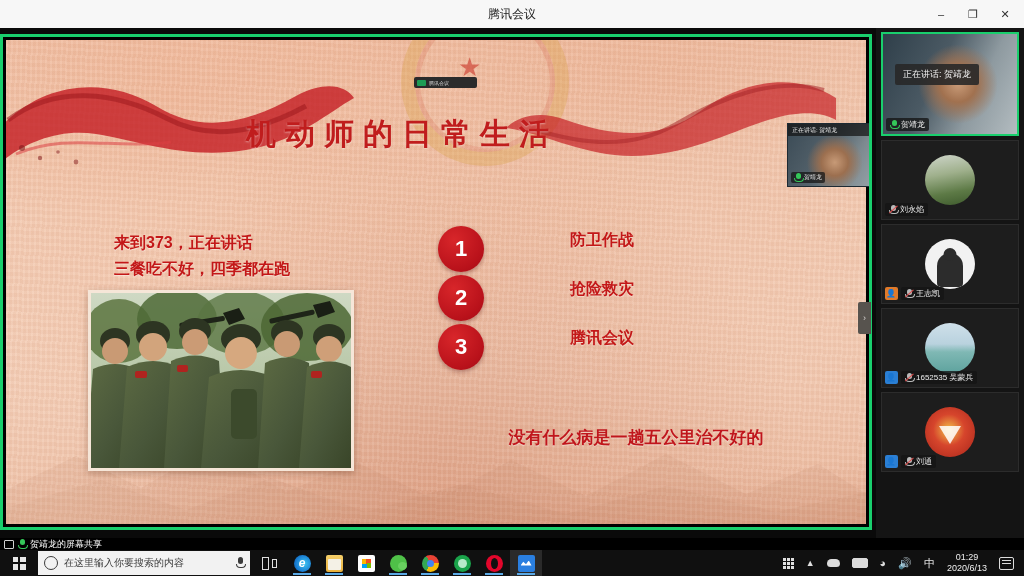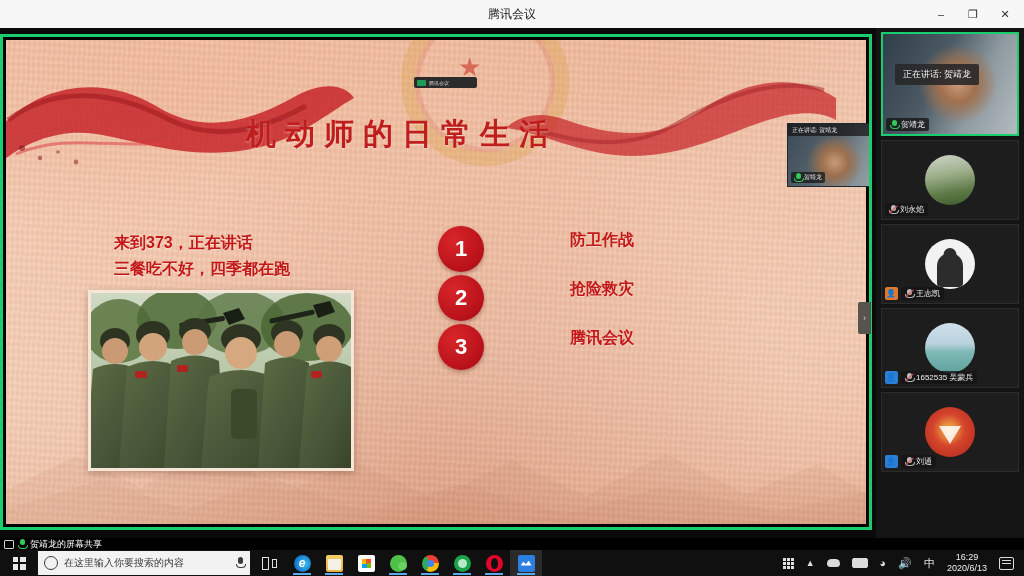--- a/index.html
+++ b/index.html
@@ -432,20 +432,21 @@
             <div class="num-circle">2</div>
             <div class="num-label">抢险救灾</div>
           </div>
           <div class="num-row">
             <div class="num-circle">3</div>
             <div class="num-label">腾讯会议</div>
           </div>
         </div>
 
         <div class="bottom-lines">
+          <div>没有什么病是一趟五公里治不好的</div>
         </div>
       </div>
 
       <div class="share-pill">
         <span class="dot"></span>
         <span class="txt">腾讯会议</span>
       </div>
 
       <div class="float-video">
         <div class="fv-img"></div>
@@ -623,21 +624,21 @@
       <div class="tray-item">
         <span class="wifi">◕</span>
       </div>
       <div class="tray-item">
         <span class="speaker">🔊</span>
       </div>
       <div class="tray-item">
         <span class="ime">中</span>
       </div>
       <div class="clock">
-        <span>16:29</span>
+        <span>01:29</span>
         <span>2020/6/13</span>
       </div>
       <div class="tray-item">
         <span class="notif"></span>
       </div>
     </div>
   </div>
 
 </div>
 

